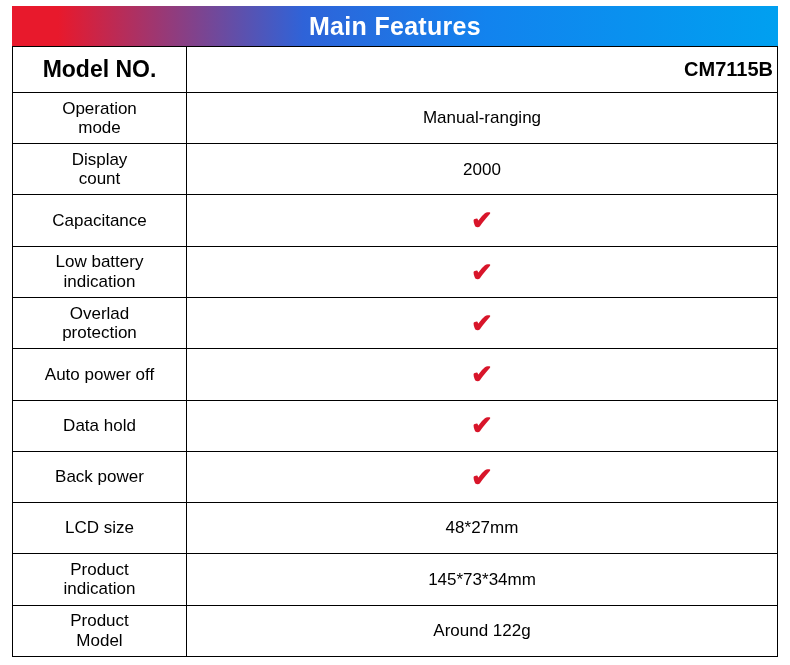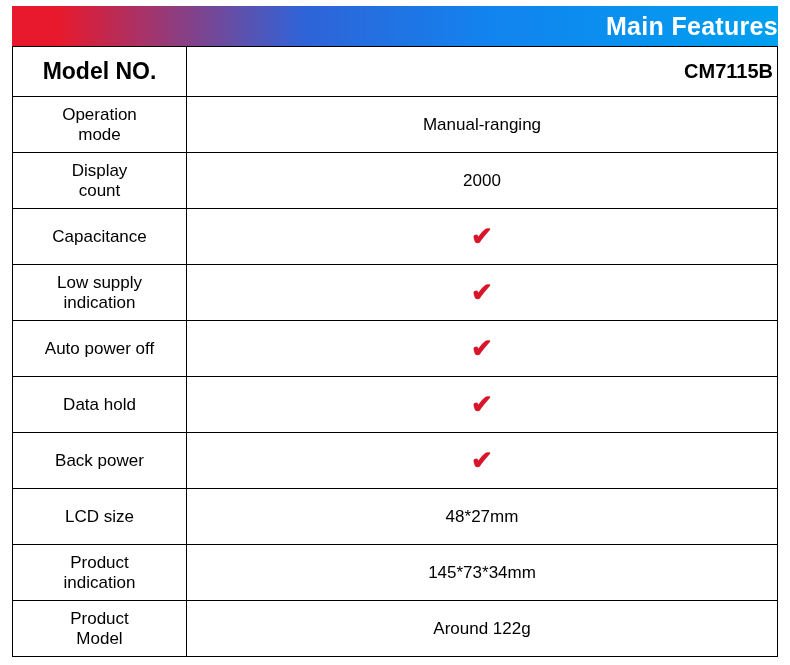--- a/index.html
+++ b/index.html
@@ -20,21 +20,21 @@
     box-sizing: border-box;
     padding: 6px 12px 8px 12px;
     display: flex;
     flex-direction: column;
   }
   .header-bar {
     height: 40px;
     background: linear-gradient(to right, #e8192c 0%, #e8192c 6%, #2f63d8 38%, #1283ee 62%, #00a0f0 100%);
     display: flex;
     align-items: center;
-    justify-content: flex-end;
+    justify-content: center;
     flex: 0 0 auto;
   }
   .header-title {
     color: #ffffff;
     font-size: 25px;
     font-weight: bold;
     letter-spacing: 0.3px;
   }
   table.features {
     width: 100%;
@@ -117,28 +117,37 @@
 
       <tr class="row-standard">
         <td class="label-cell">Capacitance</td>
         <td>
           <span class="check">✔</span>
         </td>
       </tr>
 
       <tr class="row-standard">
         <td class="label-cell">
-          <span class="label-two-line">Low supply</span>
+          <span class="label-two-line">Low battery</span>
           <span class="label-two-line">indication</span>
         </td>
         <td>
           <span class="check">✔</span>
         </td>
       </tr>
 
+      <tr class="row-standard">
+        <td class="label-cell">
+          <span class="label-two-line">Overlad</span>
+          <span class="label-two-line">protection</span>
+        </td>
+        <td>
+          <span class="check">✔</span>
+        </td>
+      </tr>
 
       <tr class="row-standard">
         <td class="label-cell">Auto power off</td>
         <td>
           <span class="check">✔</span>
         </td>
       </tr>
 
       <tr class="row-standard">
         <td class="label-cell">Data hold</td>

